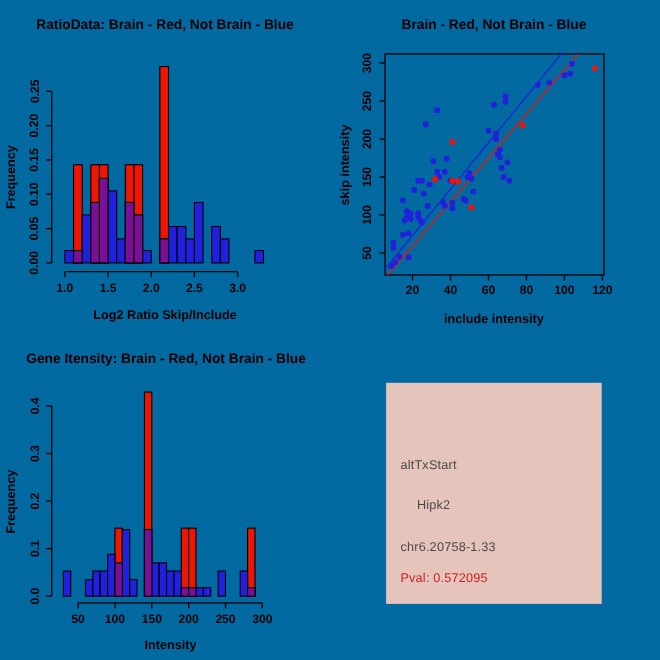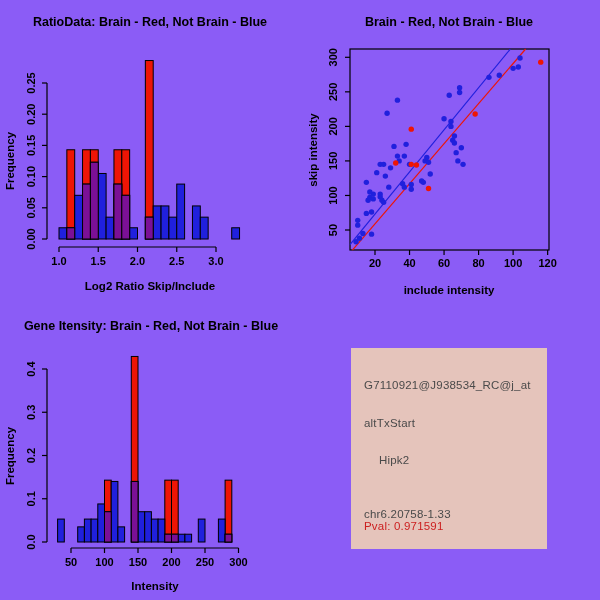--- a/index.html
+++ b/index.html
@@ -9,21 +9,21 @@
   text{font-family:"Liberation Sans",sans-serif;fill:#000;}
   .title{font-size:12.5px;font-weight:bold;text-anchor:middle;}
   .axis-label{font-size:11.5px;font-weight:bold;text-anchor:middle;}
   .tick-label{font-size:11px;font-weight:bold;text-anchor:middle;}
   #info-panel{position:absolute;left:351px;top:348px;width:196px;height:201px;}
   .info-line{position:absolute;left:13px;font-size:11.5px;white-space:nowrap;letter-spacing:0.2px;}
 </style>
 </head>
 <body>
 
-<div id="canvas" style="background: #8b5cf6;">
+<div id="canvas" style="background: #0369a1;">
   <svg id="plots" width="600" height="600">
 
     <text class="title" x="150" y="26">RatioData: Brain - Red, Not Brain - Blue</text>
     <text class="title" x="449" y="26">Brain - Red, Not Brain - Blue</text>
     <text class="title" x="151" y="330">Gene Itensity: Brain - Red, Not Brain - Blue</text>
 
     <text class="axis-label" x="150" y="290">Log2 Ratio Skip/Include</text>
     <text class="axis-label" x="14" y="161" transform="rotate(-90 14 161)">Frequency</text>
 
     <text class="axis-label" x="449" y="294">include intensity</text>
@@ -238,19 +238,18 @@
           <rect x="104.5" y="511.725" width="6.700000000000003" height="30.274999999999977" fill="#7b1096" stroke="#000" stroke-width="1"></rect>
           <rect x="131.3" y="481.45" width="6.699999999999989" height="60.55000000000001" fill="#7b1096" stroke="#000" stroke-width="1"></rect>
           <rect x="164.8" y="534.215" width="6.699999999999989" height="7.784999999999968" fill="#7b1096" stroke="#000" stroke-width="1"></rect>
           <rect x="171.5" y="534.215" width="6.699999999999989" height="7.784999999999968" fill="#7b1096" stroke="#000" stroke-width="1"></rect>
           <rect x="225.10000000000002" y="534.215" width="6.699999999999989" height="7.784999999999968" fill="#7b1096" stroke="#000" stroke-width="1"></rect>
         </g>
       </g>
   </svg>
 
   <div id="info-panel" style="background: rgb(229, 196, 187);">
-    <div class="info-line" style="top: 31px; color: rgb(74, 74, 74);">G7110921@J938534_RC@j_at</div>
     <div class="info-line" style="top: 69px; color: rgb(74, 74, 74); text-align: center;">altTxStart</div>
     <div class="info-line" style="top: 106px; color: rgb(74, 74, 74); margin-left: 15px;">Hipk2</div>
-    <div class="info-line" style="top: 160px; color: rgb(74, 74, 74);">chr6.20758-1.33</div>
-    <div class="info-line" style="top: 172px; color: rgb(204, 32, 32);">Pval: 0.971591</div>
+    <div class="info-line" style="top: 144px; color: rgb(74, 74, 74);">chr6.20758-1.33</div>
+    <div class="info-line" style="top: 172px; color: rgb(204, 32, 32);">Pval: 0.572095</div>
   </div>
 </div>
 
 </body></html>

